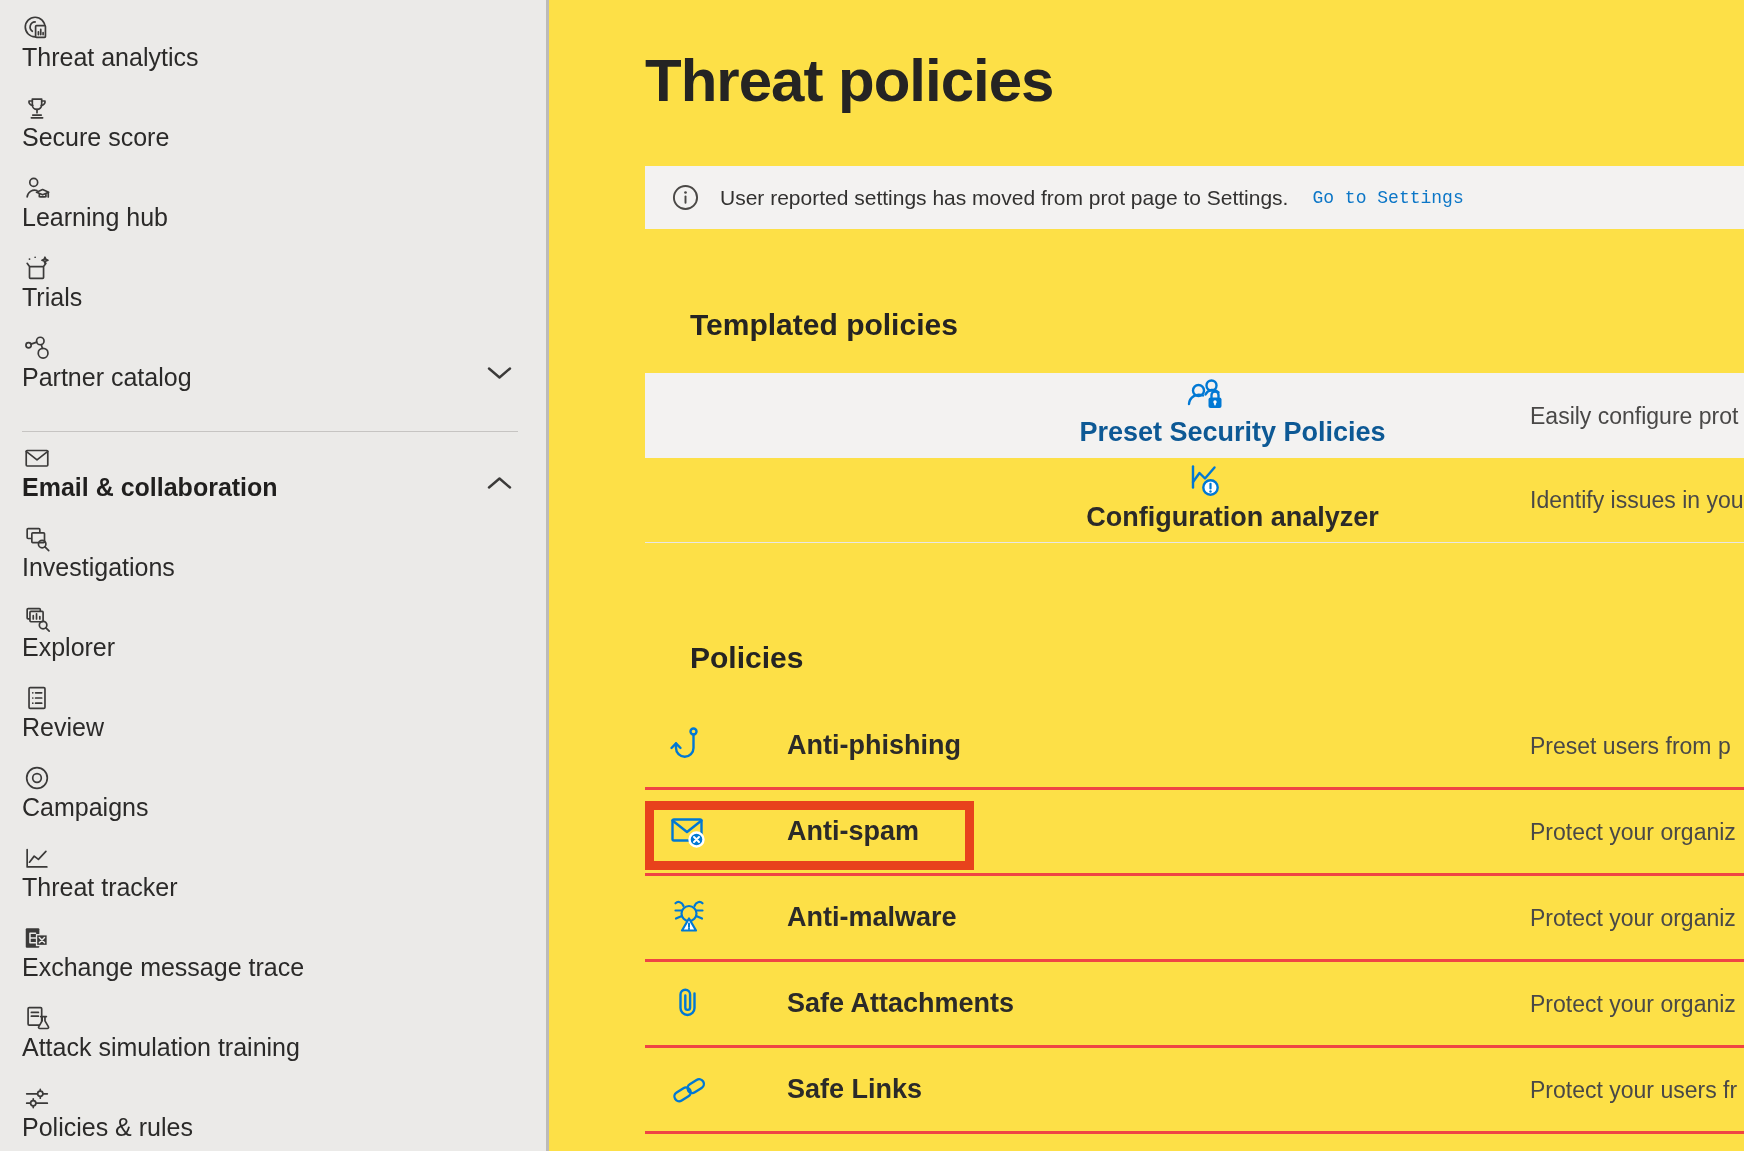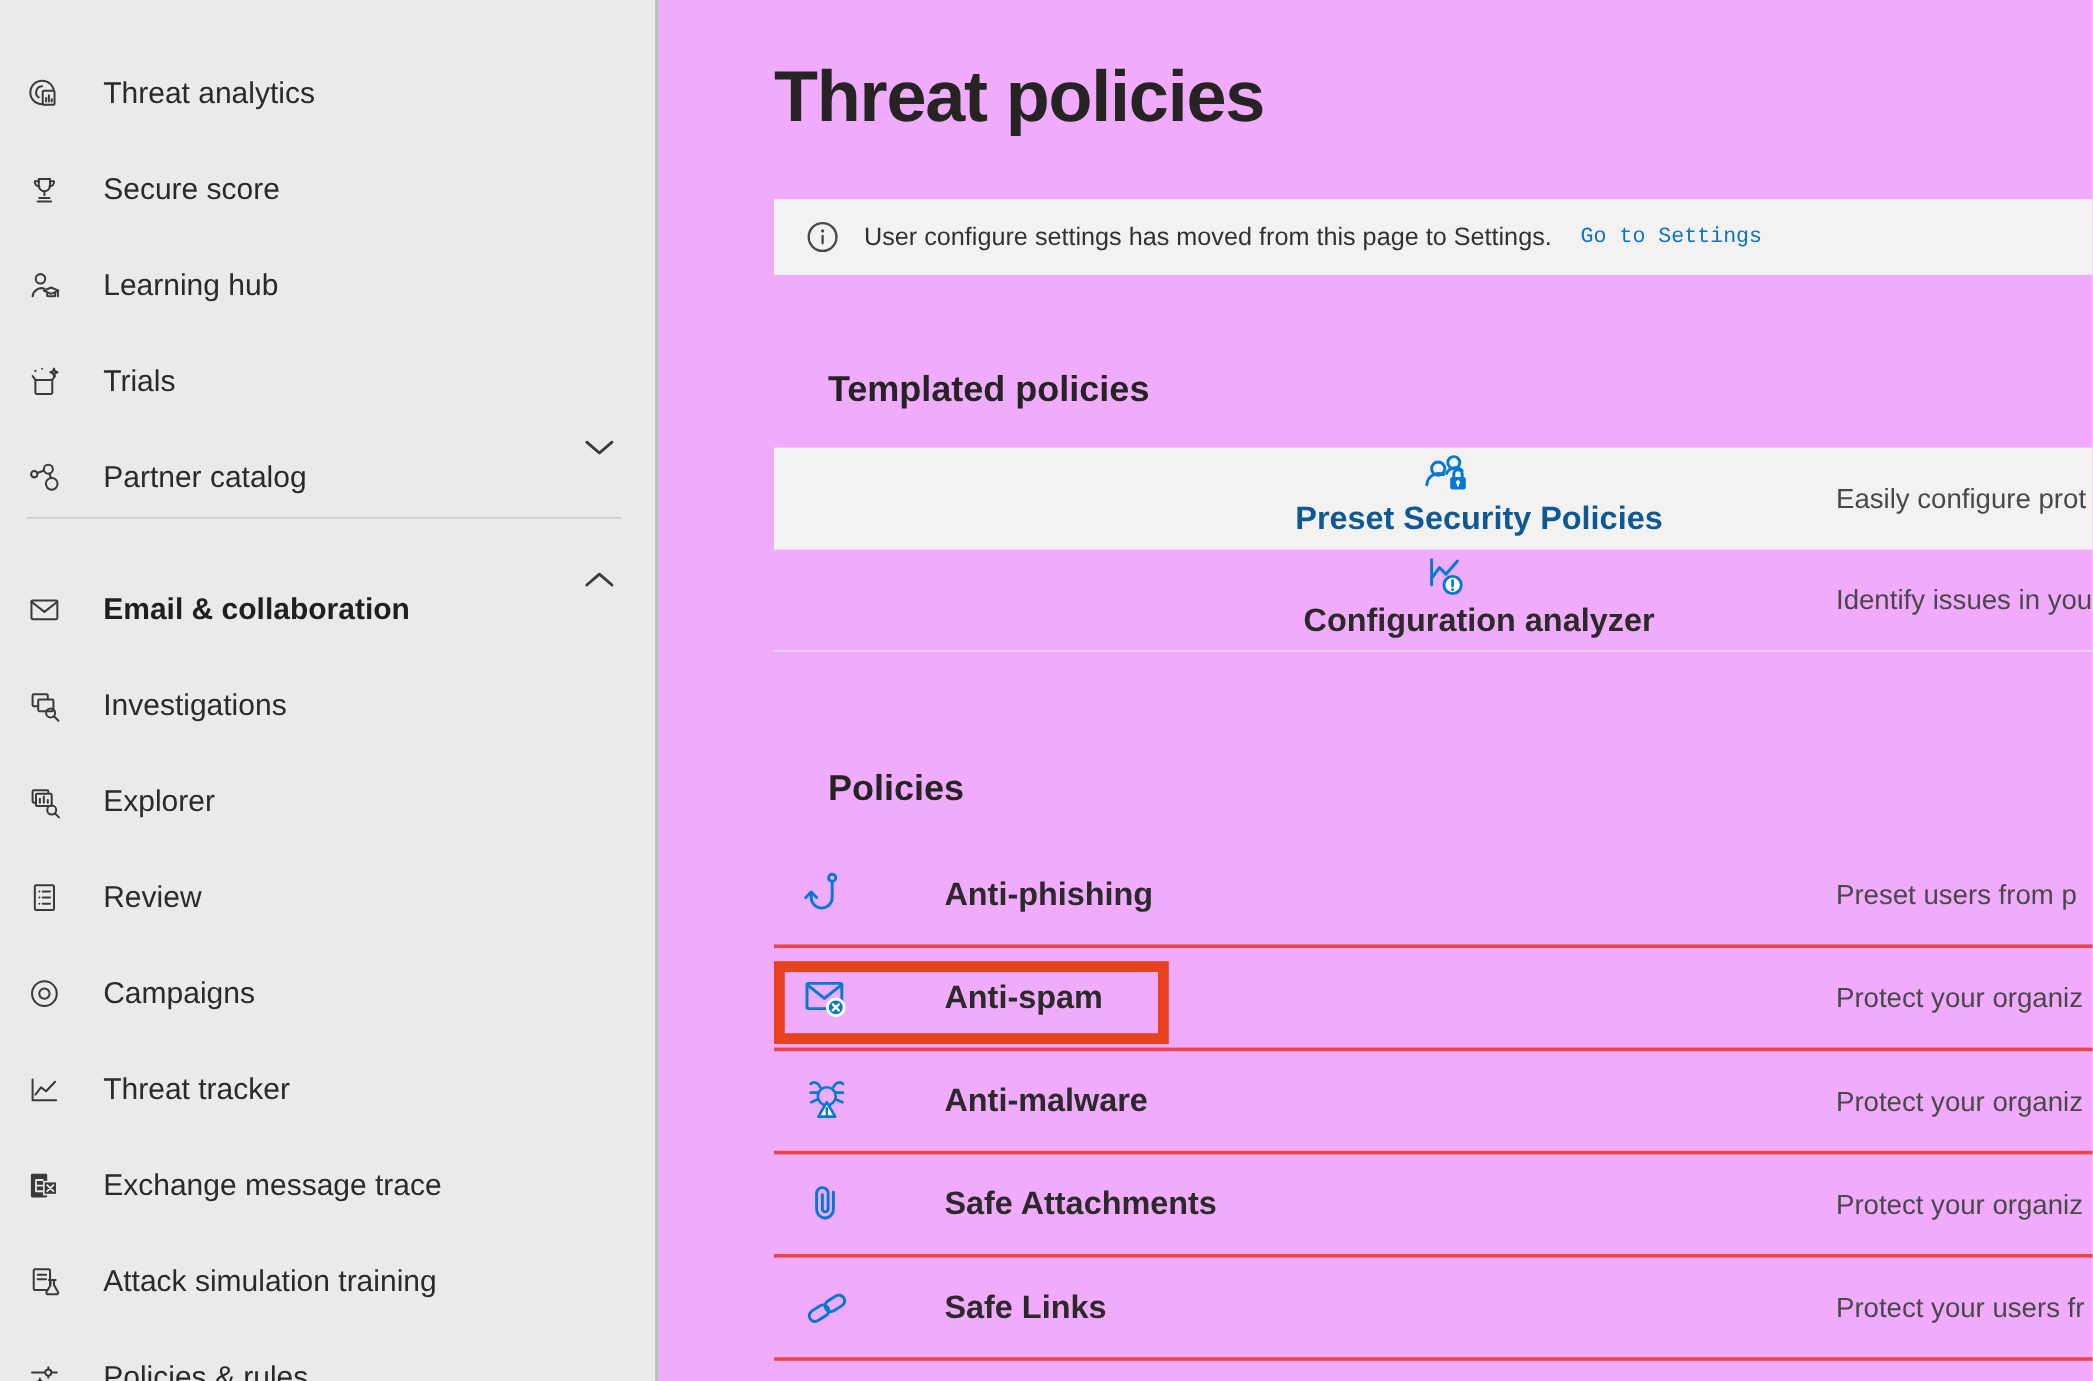--- a/index.html
+++ b/index.html
@@ -14,33 +14,33 @@
   .sidebar {
     position:absolute; left:0; top:0; width:549px; height:1151px;
     background:#ebeae8;
   }
   .sidebar-scrollbar {
     position:absolute; right:0; top:0; width:3px; height:100%;
     background:#bdbbb8;
   }
   .nav-list { padding-top:13px; }
   .nav-item {
-    height:80px; display:flex; align-items:flex-end; padding-left:22px;
-    position:relative; cursor:pointer; font-size:25px; color:#2b2a29;
+    height:80px; display:flex; align-items:flex-start; padding-left:22px;
+    position:relative; cursor:pointer; font-size:25px; color:#2b2a29;flex-direction:column;
   }
   .nav-icon { width:30px; height:30px; margin-right:34px; color:#3b3a39; flex:0 0 auto; }
   .nav-label { white-space:nowrap; }
   .nav-item.bold .nav-label { font-weight:700; color:#201f1e; }
   .nav-chevron { position:absolute; right:37px; top:50%; transform:translateY(-50%); color:#3b3a39; }
   .nav-divider { height:1px; background:#c6c4c2; margin:18px 31px 11px 22px; }
 
   
   .main {
     position:absolute; left:549px; top:0; width:1195px; height:1151px;
-    background:#f0abfc; overflow:hidden;
+    background:#fde047; overflow:hidden;
   }
   .page-title {
     position:absolute; left:96px; top:46px;
     font-size:60px; line-height:70px; font-weight:700; color:#252423; letter-spacing:-1px;
     white-space:nowrap;
   }
   .banner {
     position:absolute; left:96px; top:166px; width:1099px; height:63px;
     background:#f3f2f1; display:flex; align-items:center;
   }
@@ -272,21 +272,21 @@
   <h1 class="page-title">Threat policies</h1>
 
   <div class="banner">
     <span class="banner-icon">
       <svg viewBox="0 0 28 28" width="27" height="27" fill="none">
         <circle cx="14" cy="14" r="12" stroke="#4a4846" stroke-width="2"></circle>
         <path d="M14 13 v6.5" stroke="#4a4846" stroke-width="2" stroke-linecap="round"></path>
         <circle cx="14" cy="8.8" r="1.4" fill="#4a4846"></circle>
       </svg>
     </span>
-    <span class="banner-text">User configure settings has moved from this page to Settings.</span>
+    <span class="banner-text">User reported settings has moved from prot page to Settings.</span>
     <a class="banner-link">Go to Settings</a>
   </div>
 
   <h2 class="section-heading" id="heading-templated">Templated policies</h2>
 
   <div class="rows" id="templated-rows">
 
     <div class="row trow hl">
       <span class="row-icon">
         <svg viewBox="0 0 44 44" width="44" height="44" fill="none" stroke="currentColor" stroke-width="2.4" stroke-linecap="round" stroke-linejoin="round">

